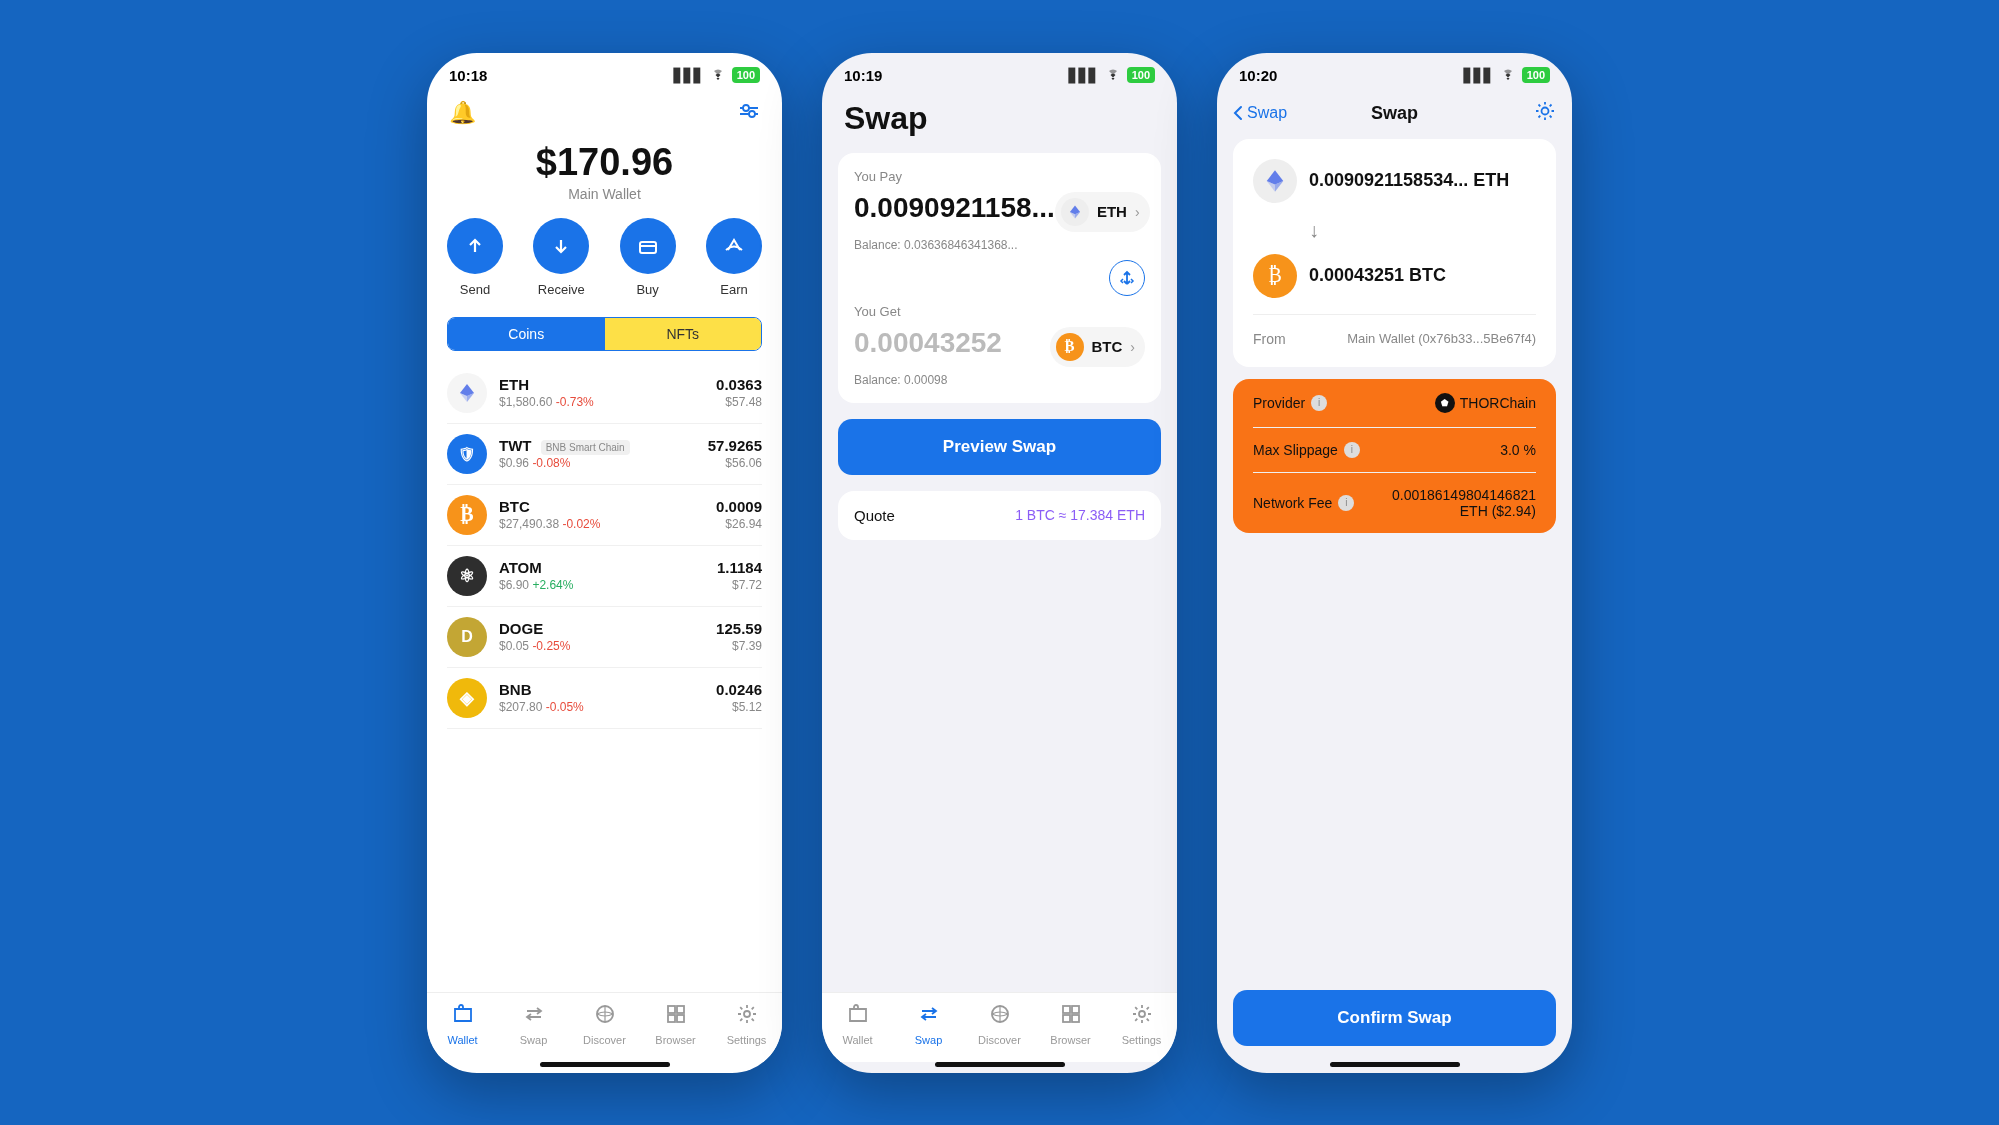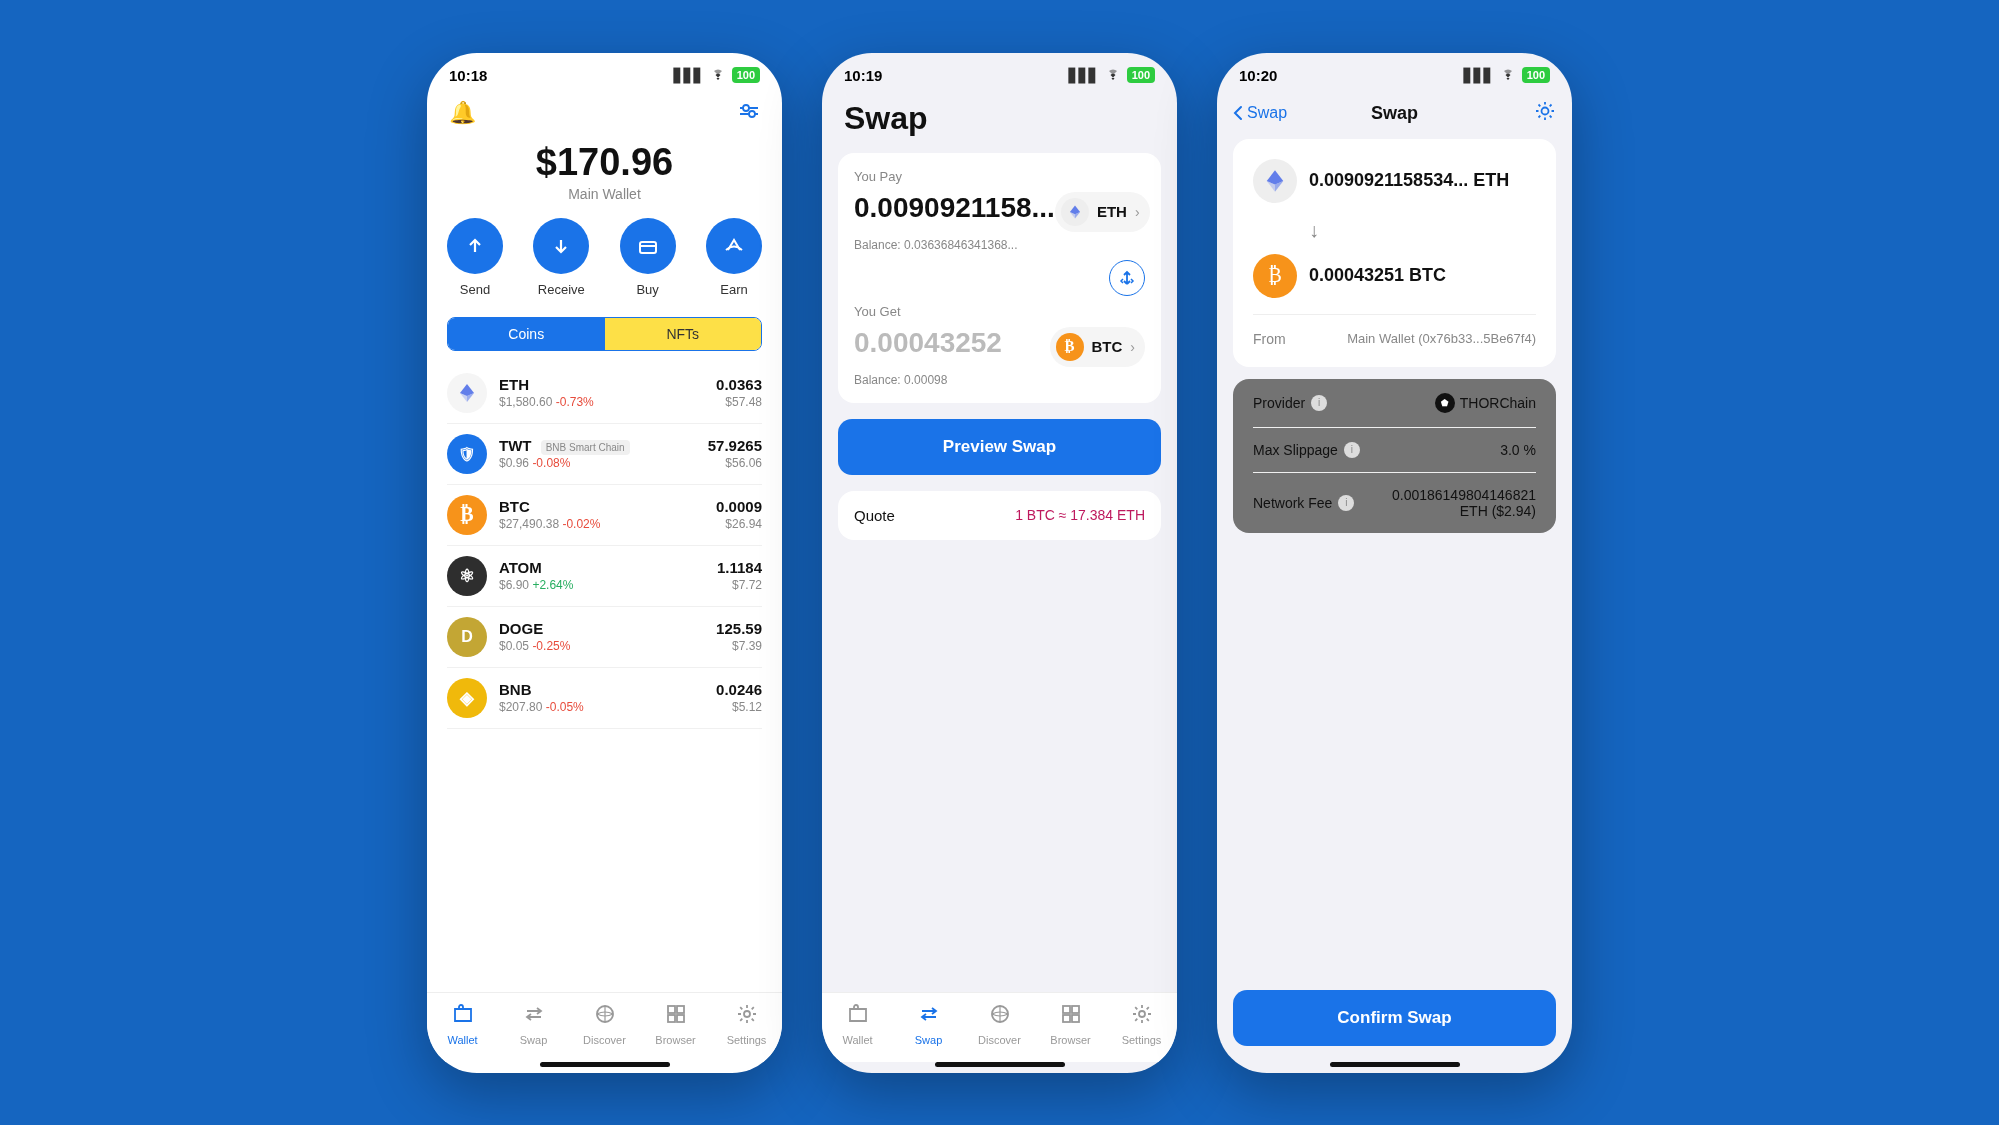--- a/index.html
+++ b/index.html
@@ -293,21 +293,21 @@
     .quote-card {
       margin: 16px 16px 0;
       background: #fff;
       border-radius: 16px;
       padding: 16px;
       display: flex;
       justify-content: space-between;
       align-items: center;
     }
     .quote-label { font-size: 15px; color: #111; }
-    .quote-value { font-size: 14px; color: #be185d; }
+    .quote-value { font-size: 14px; color: #8b5cf6; }
 
     
     .phone-3 { background: #f2f2f7; }
 
     .confirm-header {
       display: flex;
       align-items: center;
       padding: 8px 16px 12px;
       position: relative;
     }
@@ -374,21 +374,21 @@
       display: flex;
       justify-content: space-between;
       align-items: flex-start;
       margin-bottom: 0;
     }
     .from-label { font-size: 14px; color: #888; }
     .from-value { font-size: 13px; color: #888; text-align: right; max-width: 200px; }
 
     .detail-card {
       margin: 12px 16px 0;
-      background: #737373;
+      background: #f97316;
       border-radius: 16px;
       padding: 0 20px;
     }
     .detail-row {
       display: flex;
       justify-content: space-between;
       align-items: center;
       padding: 14px 0;
       border-bottom: 1px solid #f0f0f0;
     }

